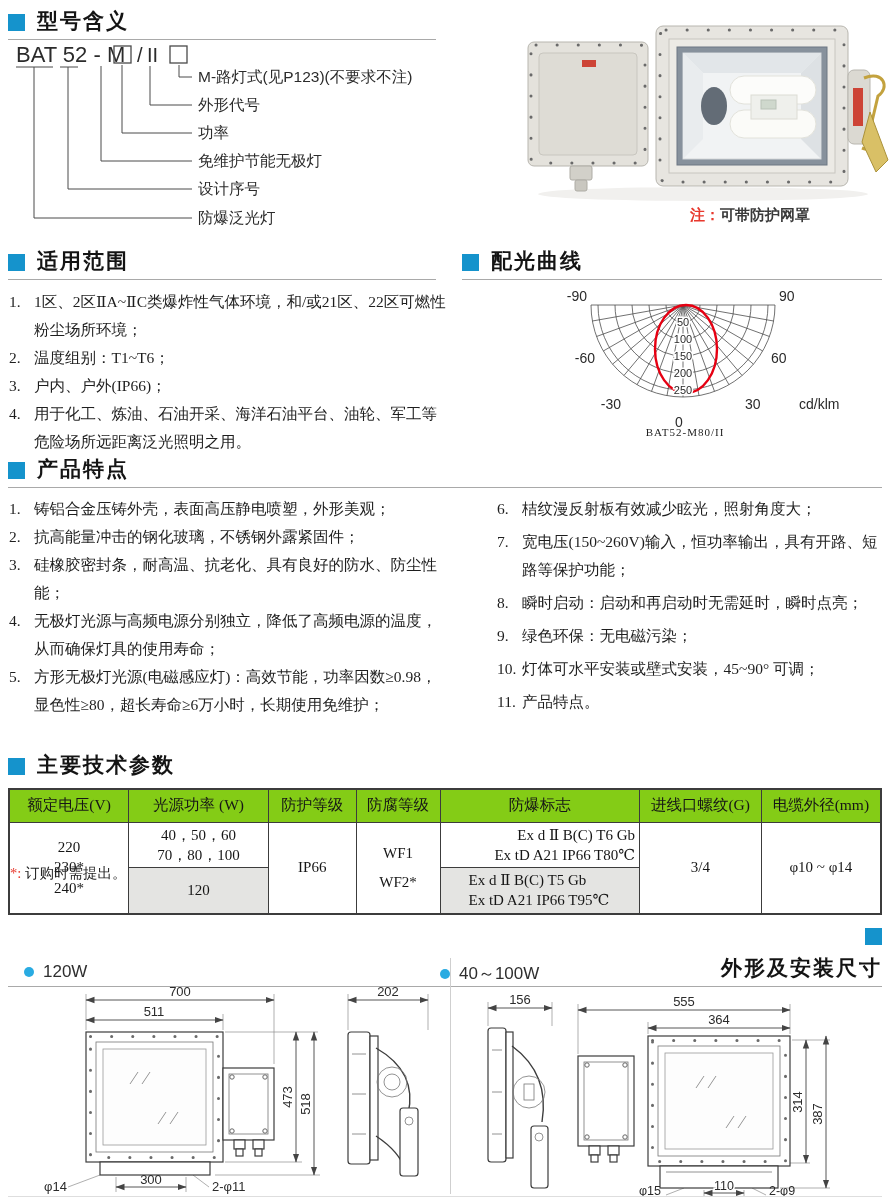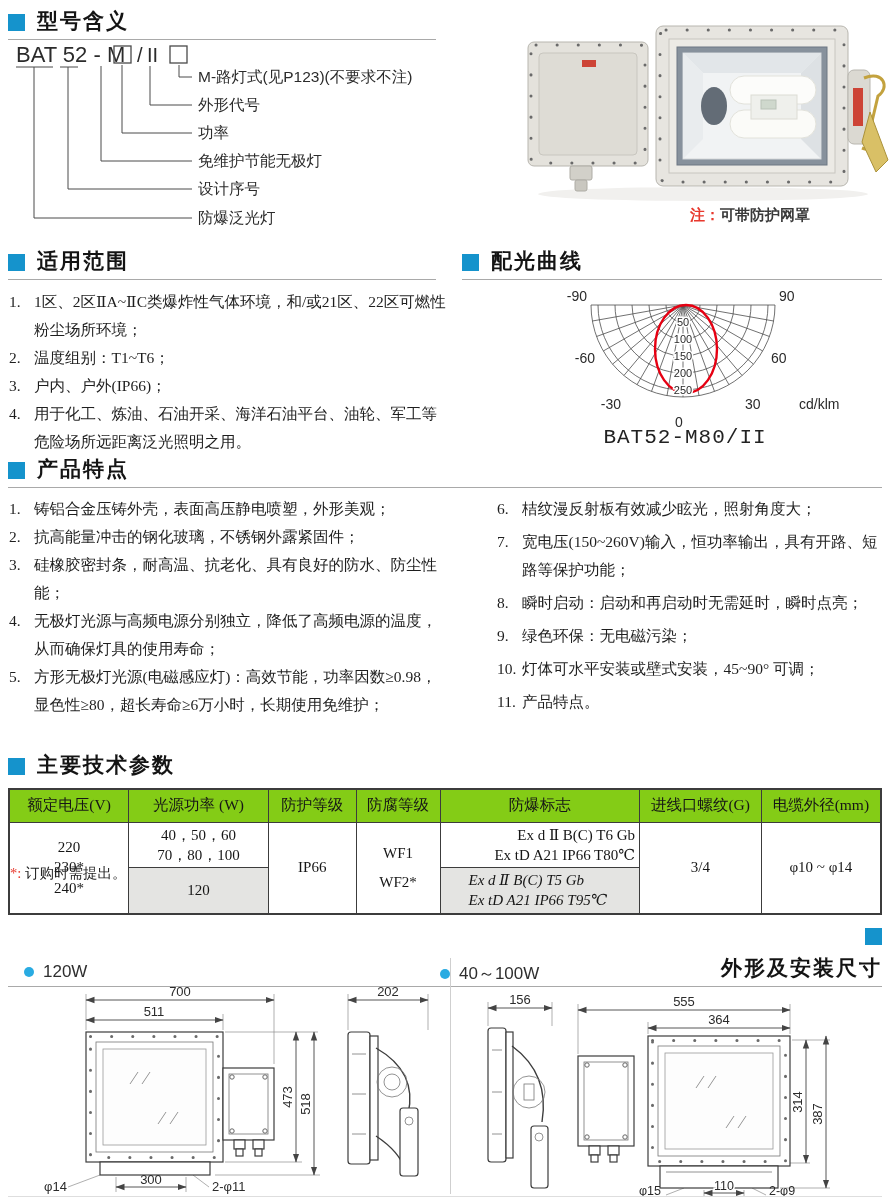--- a/index.html
+++ b/index.html
@@ -20,21 +20,21 @@
   .nlist .li .num { position:absolute; left:1px; }
   .nlist.spread .li { margin-bottom:5px; }
 
   
   .note { position:absolute; left:690px; top:206px; width:192px; text-align:left;
           font-size:15px; color:#3a3a3a; font-weight:bold; }
   .note .red { color:#e8382d; }
 
   
   .chart-caption { position:absolute; left:505px; top:426px; width:360px; text-align:center;
-                   font-family:Liberation Mono, monospace; font-size:21px;
+                   font-family:Liberation Serif, serif; font-size:11px;
                    letter-spacing:1px; color:#222; }
 
   
   .ptable { position:absolute; left:8px; top:788px; width:874px; border-collapse:collapse;
             font-family:"Liberation Serif","DejaVu Serif",serif; font-size:15px; color:#161616;
             text-align:center; border:2px solid #3c3c3c; }
   .ptable th, .ptable td { border:1px solid #3c3c3c; padding:2px 4px; }
   .ptable th { background:#84cc16; font-weight:normal; font-size:15.5px; height:33px;margin-top:36px; }
   .ptable td { height:38px; line-height:1.35; }
   .ptable td.gray { background:#e4e4e2; }
@@ -260,21 +260,21 @@
         </td>
         <td style="text-align:right; padding-left:35px;border-radius:7px;">
           <div>Ex d Ⅱ B(C) T6 Gb</div>
           <div>Ex tD A21 IP66 T80℃</div>
         </td>
         <td rowspan="2">3/4</td>
         <td rowspan="2">φ10 ~ φ14</td>
       </tr>
       <tr>
         <td class="gray">120</td>
-        <td class="gray" style="text-align:left; padding-left:28px;font-style:italic;">
+        <td class="gray" style="text-align:left; padding-left:28px;">
           <div>Ex d Ⅱ B(C) T5 Gb</div>
           <div>Ex tD A21 IP66 T95℃</div>
         </td>
       </tr>
     </tbody>
   </table>
   <div class="footnote">
     <span class="red">*:</span>
     <span>订购时需提出。</span>
   </div>

